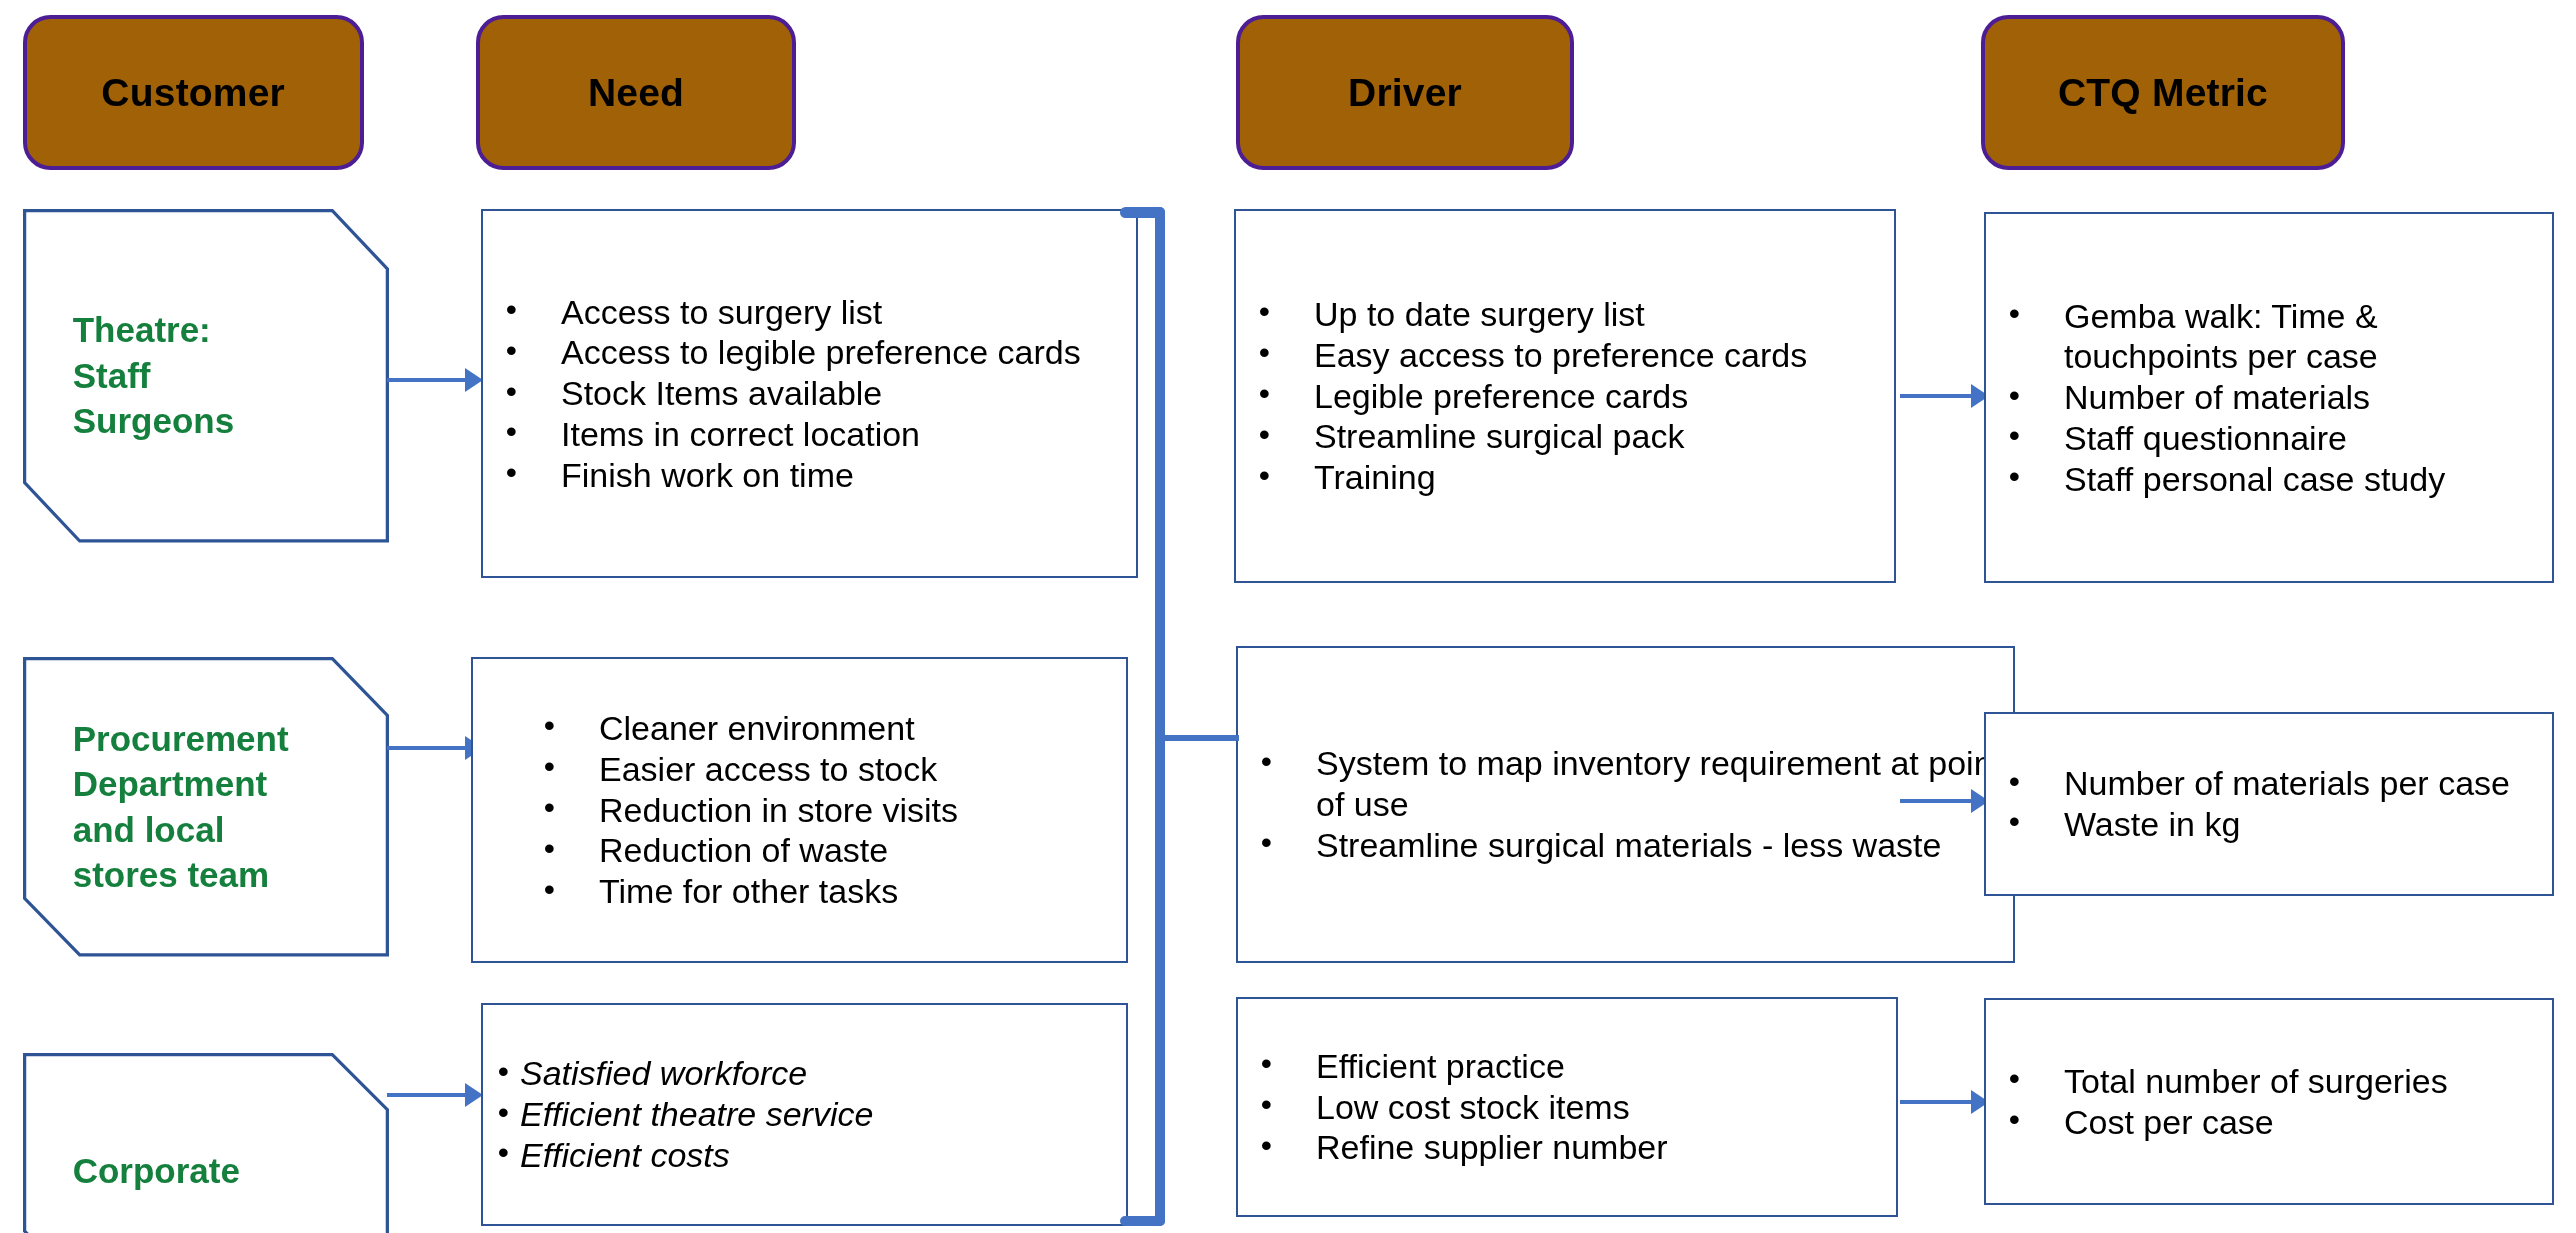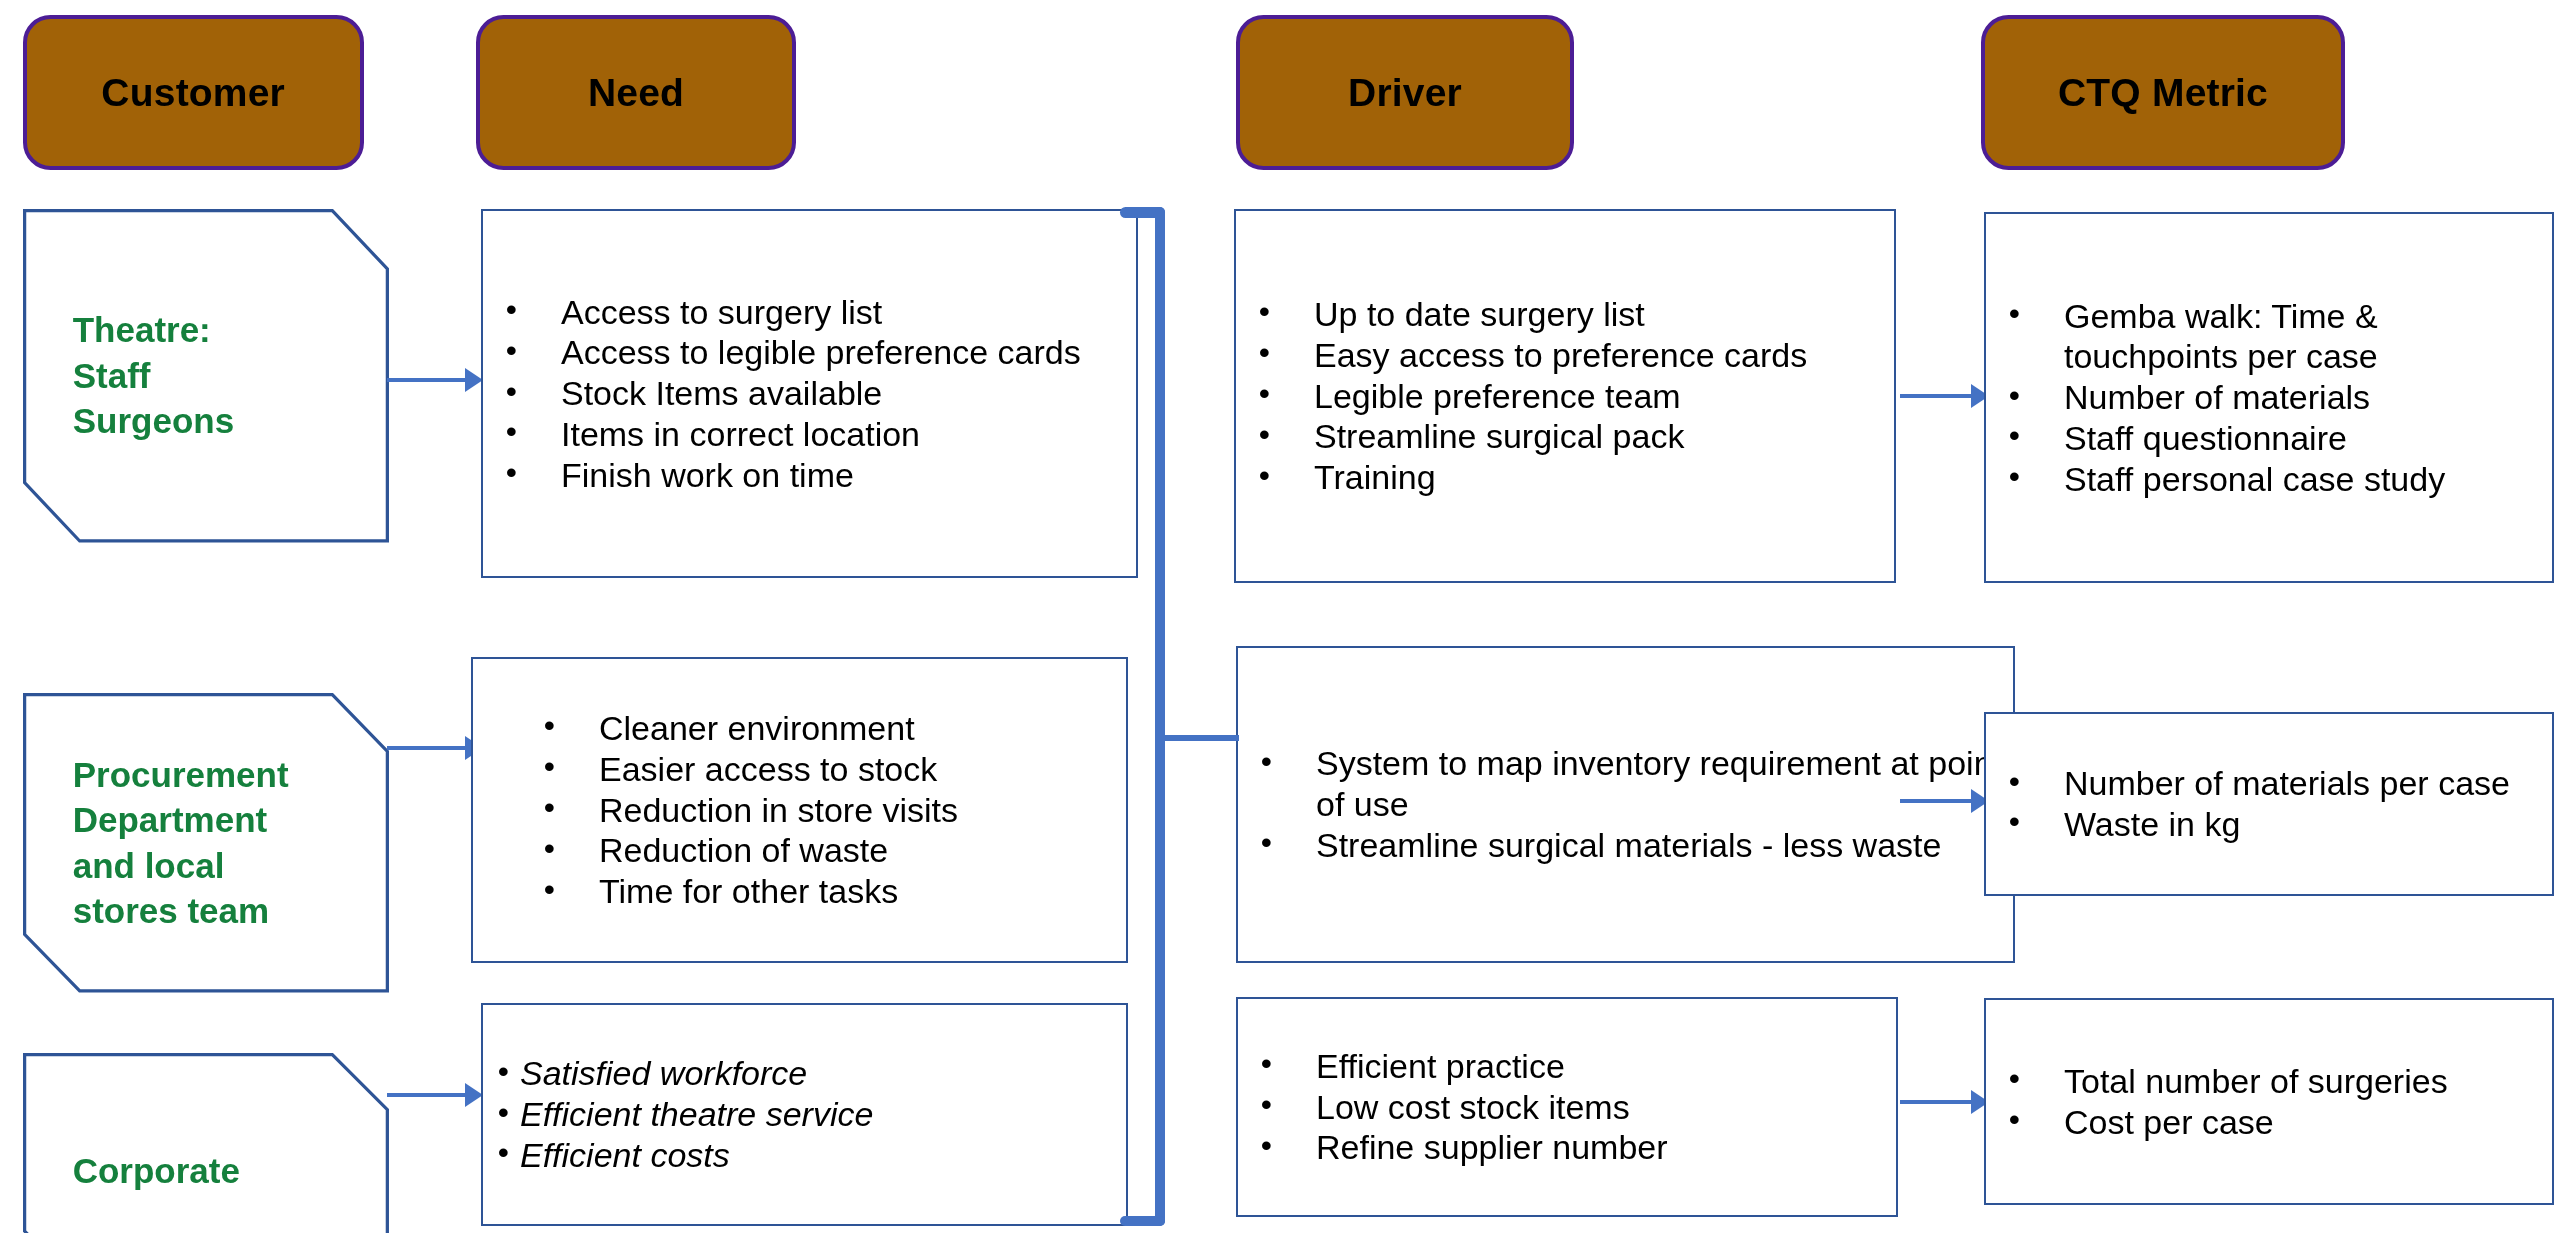--- a/index.html
+++ b/index.html
@@ -157,41 +157,41 @@
       <li>Stock Items available</li>
       <li>Items in correct location</li>
       <li>Finish work on time</li>
     </ul>
   </div>
 
   <div class="lbox" style="left:1234px;top:209px;width:662px;height:374px;">
     <ul>
       <li>Up to date surgery list</li>
       <li>Easy access to preference cards</li>
-      <li>Legible preference team</li>
+      <li>Legible preference cards</li>
       <li>Streamline surgical pack</li>
       <li>Training</li>
     </ul>
   </div>
 
   <div class="arrow" style="left:1900px;top:396px;width:89px;">
     <div class="line" style="width:73px;"></div>
     <div class="head" style="left:71px;"></div>
   </div>
 
   <div class="lbox" style="left:1984px;top:212px;width:570px;height:371px;">
     <ul>
       <li>Gemba walk: Time &amp; touchpoints per case</li>
       <li>Number of materials</li>
       <li>Staff questionnaire</li>
       <li>Staff personal case study</li>
     </ul>
   </div>
 
-  <div class="cust" style="left:22.7px;top:657px;width:366px;height:299px;margin-top:36px;">
+  <div class="cust" style="left:22.7px;top:657px;width:366px;height:299px;">
     <svg class="shape" viewBox="0 0 452 370" preserveAspectRatio="none">
       <polygon points="2,2 382,2 450,72 450,368 70,368 2,298" fill="#ffffff" stroke="#2E5496" stroke-width="4"></polygon>
     </svg>
     <div class="txt">Procurement
 Department
 and local
 stores team</div>
   </div>
 
   <div class="arrow" style="left:387px;top:748px;width:97px;">

